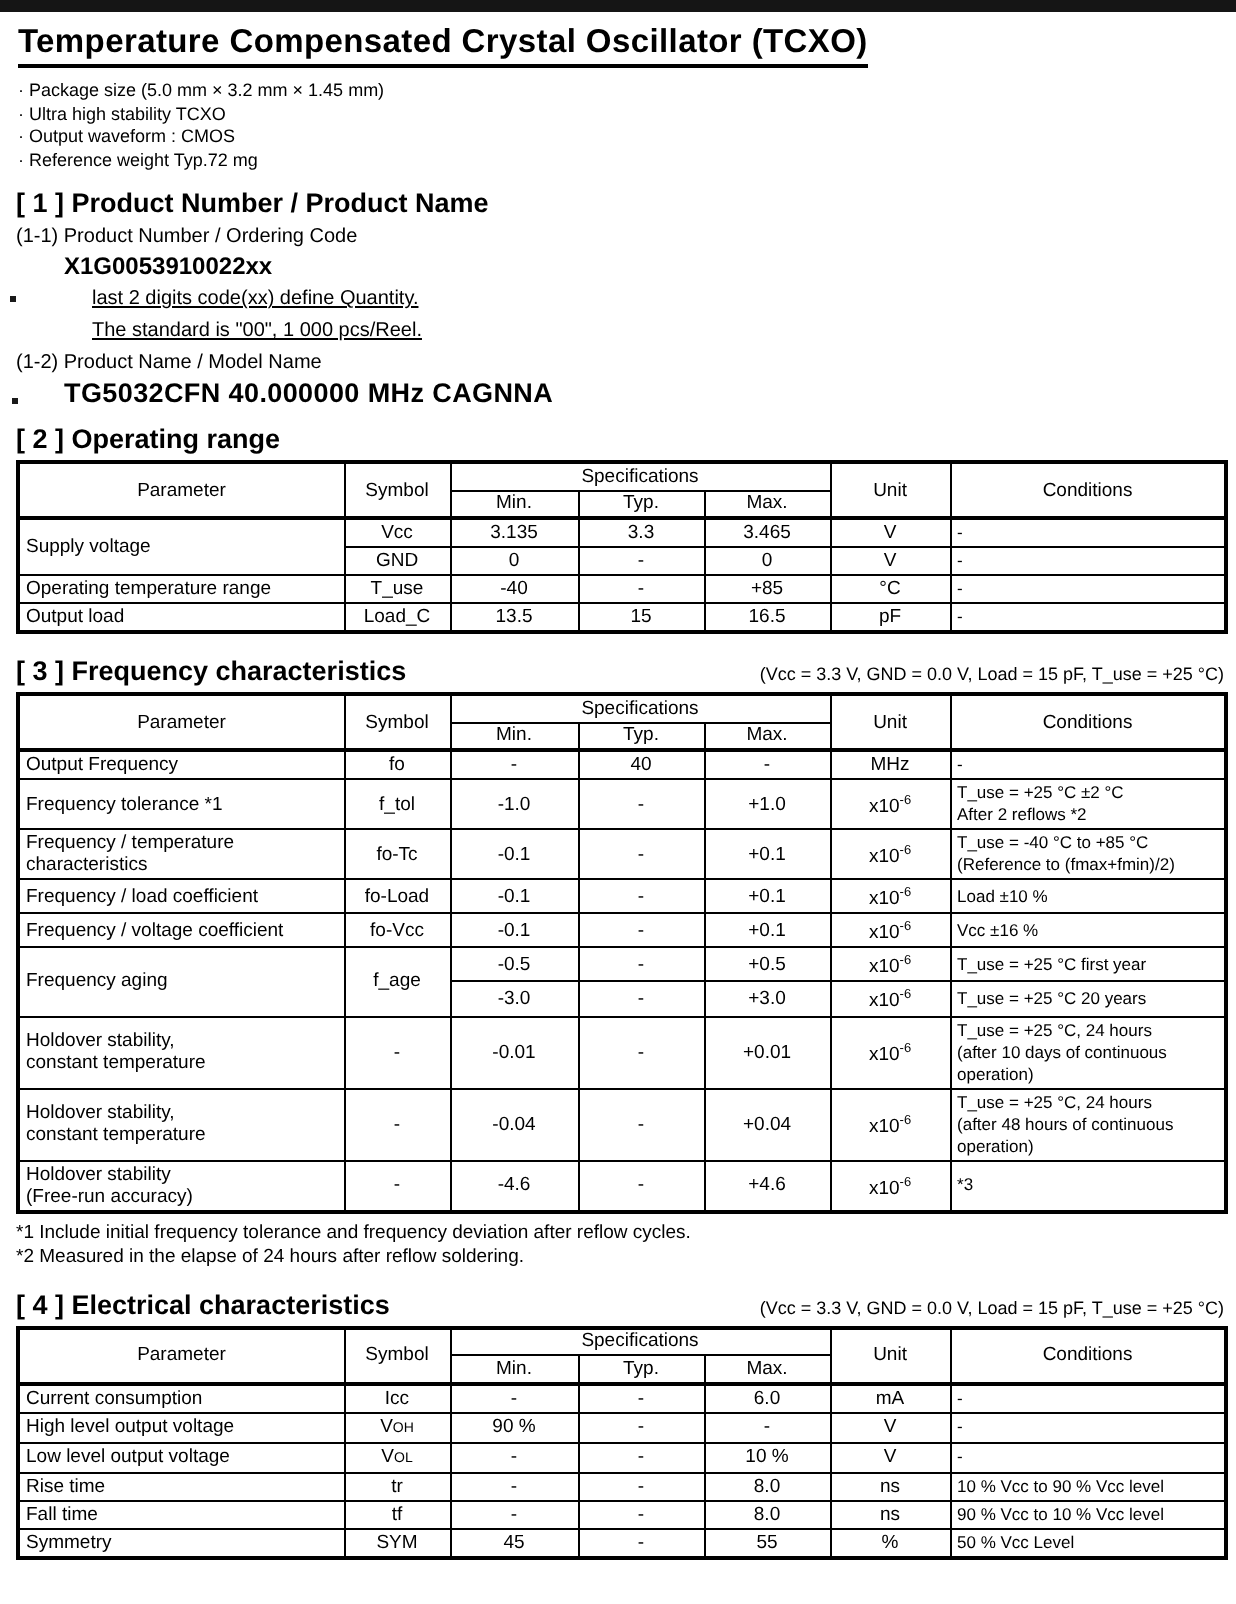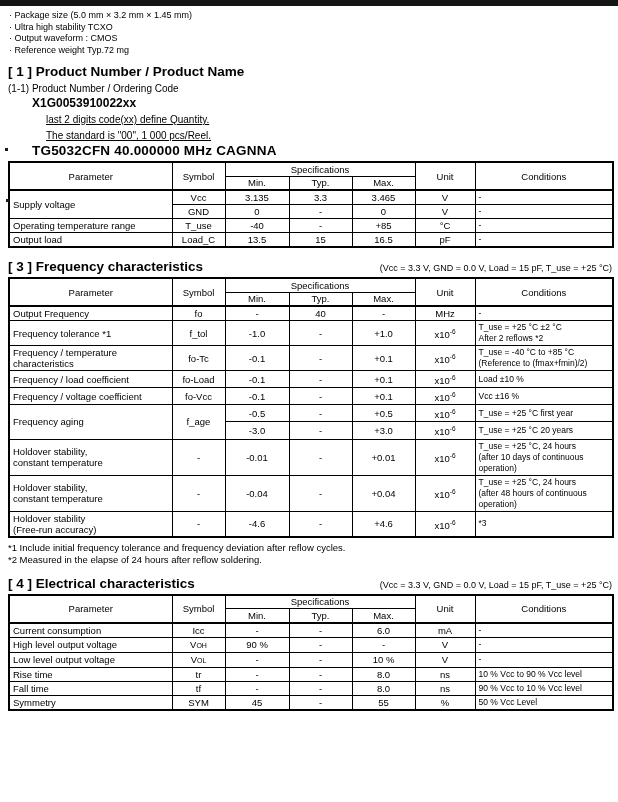--- a/index.html
+++ b/index.html
@@ -71,35 +71,40 @@
 </style>
 </head>
 <body>
 
 <div class="topbar"></div>
 <div class="stray-dot dot1"></div>
 <div class="stray-dot dot2"></div>
 
 <div class="content">
 
+  <h1 class="doc-title">Temperature Compensated Crystal Oscillator (TCXO)</h1>
 
   <div class="features">
     <div>· Package size (5.0 mm × 3.2 mm × 1.45 mm)</div>
     <div>· Ultra high stability TCXO</div>
     <div>· Output waveform : CMOS</div>
     <div>· Reference weight Typ.72 mg</div>
   </div>
 
   <div class="sec-heading h-s1">[ 1 ] Product Number / Product Name</div>
   <div class="sub-label">(1-1) Product Number / Ordering Code</div>
   <div class="ordering-code">X1G0053910022xx</div>
   <div class="code-note" style="margin-top:2px;">last 2 digits code(xx) define Quantity.</div>
   <div class="code-note">The standard is "00", 1 000 pcs/Reel.</div>
+  <div class="sub-label" style="margin-top:3px;">(1-2)  Product Name / Model Name</div>
   <div class="model-name">TG5032CFN 40.000000 MHz CAGNNA</div>
 
+  <div class="sec-row h-s2">
+    <div class="sec-heading">[ 2 ] Operating range</div>
+  </div>
   <table class="spec">
     <colgroup>
       <col style="width:163px">
         <col style="width:53px">
         <col style="width:64px">
       <col style="width:63px">
         <col style="width:63px">
         <col style="width:60px">
         <col style="width:138px">
     </colgroup>

